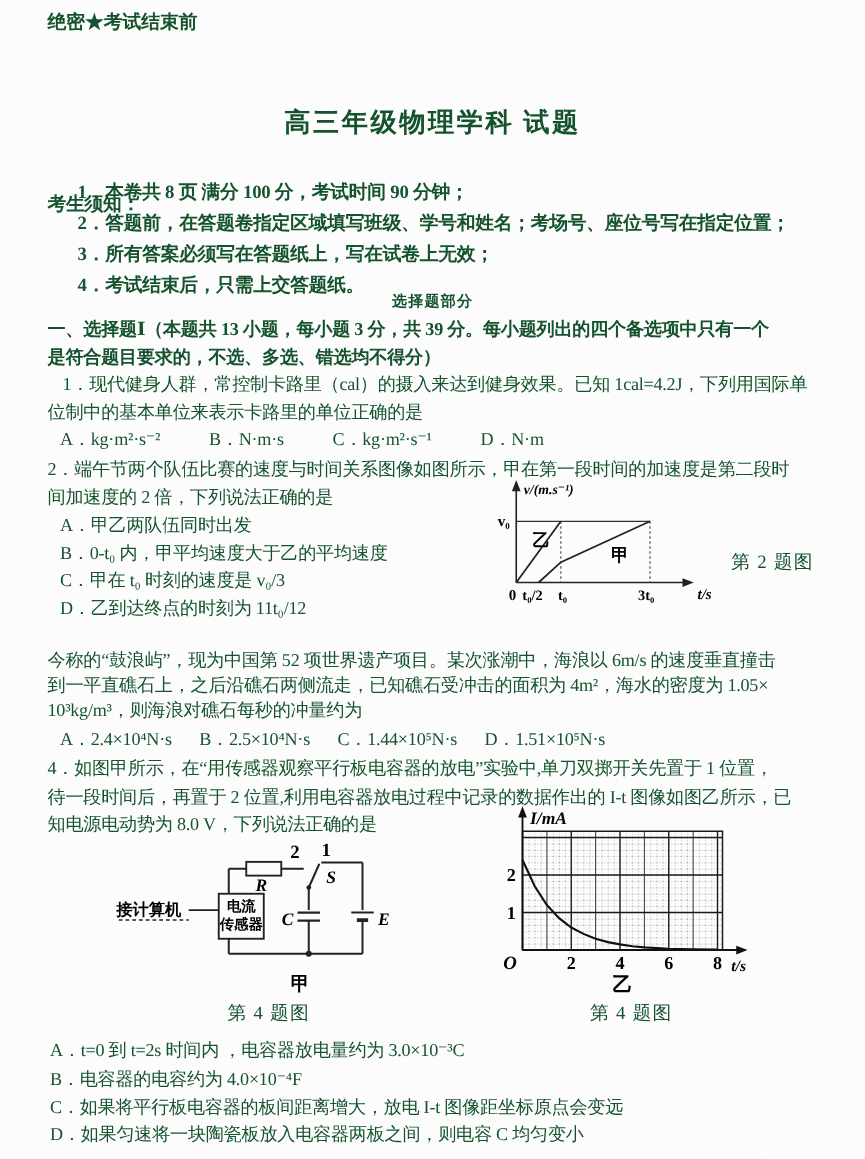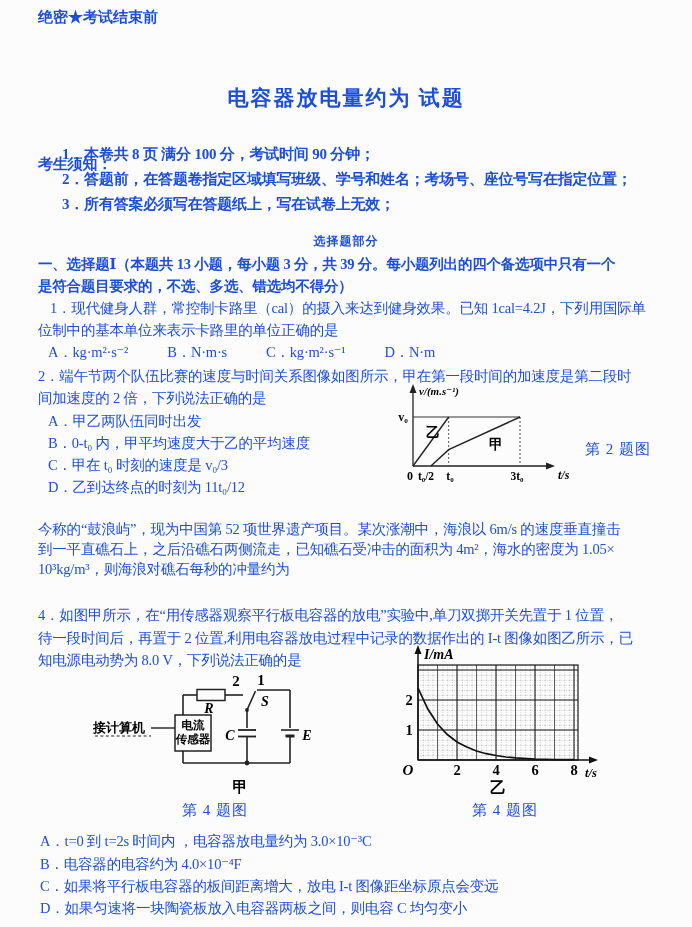--- a/index.html
+++ b/index.html
@@ -1,42 +1,43 @@
 <!DOCTYPE html>
 <html><head>
 <meta charset="utf-8">
 <style>
   html,body{margin:0;padding:0;background:#e8e8e8;}
   .sheet{
     position:relative;width:692px;height:927px;margin:0 auto;
-    background:#fcfcfc;color:#1d4ed8;overflow:hidden;
+    background:#fcfcfc;color:#14532d;overflow:hidden;
     font-family:"Liberation Serif","DejaVu Serif",serif;
   }
   .abs{position:absolute;white-space:nowrap;}
   .body-line{font-size:14.5px;line-height:17px;letter-spacing:-0.2px;}
   .bold{font-weight:700;}
   .center{text-align:center;}
   .opt-row{display:flex;}
   .opt-row span{display:inline-block;}
   svg text{font-family:"Liberation Serif","DejaVu Serif",serif;}
   .caption{font-size:15px;letter-spacing:1px;}
 </style>
 </head>
 <body>
 
 <div class="sheet">
 
   <div class="abs bold" style="left:38px;top:8px;font-size:15px;">绝密★考试结束前</div>
 
-  <div class="abs bold center" style="left:0;right:0;top:84px;font-size:21px;letter-spacing:2px;">电容器放电量约为 试题</div>
+  <div class="abs bold center" style="left:0;right:0;top:84px;font-size:21px;letter-spacing:2px;">高三年级物理学科 试题</div>
 
   <div class="abs bold body-line" style="left:38px;top:121px;font-size:15px;margin-top:35px;">考生须知：</div>
   <div class="abs bold body-line" style="left:62px;top:146px;font-size:15px;">1．本卷共 8 页  满分 100 分，考试时间 90 分钟；</div>
   <div class="abs bold body-line" style="left:62px;top:171px;font-size:15px;">2．答题前，在答题卷指定区域填写班级、学号和姓名；考场号、座位号写在指定位置；</div>
   <div class="abs bold body-line" style="left:62px;top:196px;font-size:15px;">3．所有答案必须写在答题纸上，写在试卷上无效；</div>
+  <div class="abs bold body-line" style="left:62px;top:221px;font-size:15px;">4．考试结束后，只需上交答题纸。</div>
 
   <div class="abs bold center" style="left:0;right:0;top:233px;font-size:12px;letter-spacing:1px;">选择题部分</div>
 
   <div class="abs bold body-line" style="left:38px;top:256px;">一、选择题Ⅰ（本题共 13 小题，每小题 3 分，共 39 分。每小题列出的四个备选项中只有一个</div>
   <div class="abs bold body-line" style="left:38px;top:278px;">是符合题目要求的，不选、多选、错选均不得分）</div>
 
   <div class="abs body-line" style="left:50px;top:300px;">1．现代健身人群，常控制卡路里（cal）的摄入来达到健身效果。已知 1cal=4.2J，下列用国际单</div>
   <div class="abs body-line" style="left:38px;top:322px;">位制中的基本单位来表示卡路里的单位正确的是</div>
   <div class="abs body-line opt-row" style="left:48px;top:344px;gap:39px;">
     <span>A．kg·m²·s⁻²</span>
@@ -74,20 +75,26 @@
     <text x="33" y="102" font-size="11.5" font-weight="bold" text-anchor="middle">t₀/2</text>
     <text x="57" y="102" font-size="11.5" font-weight="bold" text-anchor="middle">t₀</text>
     <text x="124" y="102" font-size="11.5" font-weight="bold" text-anchor="middle">3t₀</text>
     <text x="165" y="101" font-size="12" font-weight="bold" font-style="italic">t/s</text>
   </svg>
   <div class="abs caption" style="left:585px;top:440px;">第 2 题图</div>
 
   <div class="abs body-line" style="left:38px;top:521px;">今称的“鼓浪屿”，现为中国第 52 项世界遗产项目。某次涨潮中，海浪以 6m/s 的速度垂直撞击</div>
   <div class="abs body-line" style="left:38px;top:541px;">到一平直礁石上，之后沿礁石两侧流走，已知礁石受冲击的面积为 4m²，海水的密度为 1.05×</div>
   <div class="abs body-line" style="left:38px;top:561px;">10³kg/m³，则海浪对礁石每秒的冲量约为</div>
+  <div class="abs body-line opt-row" style="left:48px;top:584px;gap:22px;">
+    <span>A．2.4×10⁴N·s</span>
+    <span>B．2.5×10⁴N·s</span>
+    <span>C．1.44×10⁵N·s</span>
+    <span>D．1.51×10⁵N·s</span>
+  </div>
 
   <div class="abs body-line" style="left:38px;top:607px;">4．如图甲所示，在“用传感器观察平行板电容器的放电”实验中,单刀双掷开关先置于 1 位置，</div>
   <div class="abs body-line" style="left:38px;top:630px;">待一段时间后，再置于 2 位置,利用电容器放电过程中记录的数据作出的 I-t 图像如图乙所示，已</div>
   <div class="abs body-line" style="left:38px;top:652px;">知电源电动势为 8.0 V，下列说法正确的是</div>
 
   <svg class="abs" style="left:93px;top:672px;" width="228" height="128" viewBox="0 0 228 128">
 
     <line x1="90" y1="23" x2="104" y2="23" stroke="#222" stroke-width="1.6"></line>
     <rect x="104" y="17.5" width="28" height="11" fill="#fcfcfc" stroke="#222" stroke-width="1.5"></rect>
     <line x1="132" y1="23" x2="150" y2="23" stroke="#222" stroke-width="1.6"></line>

